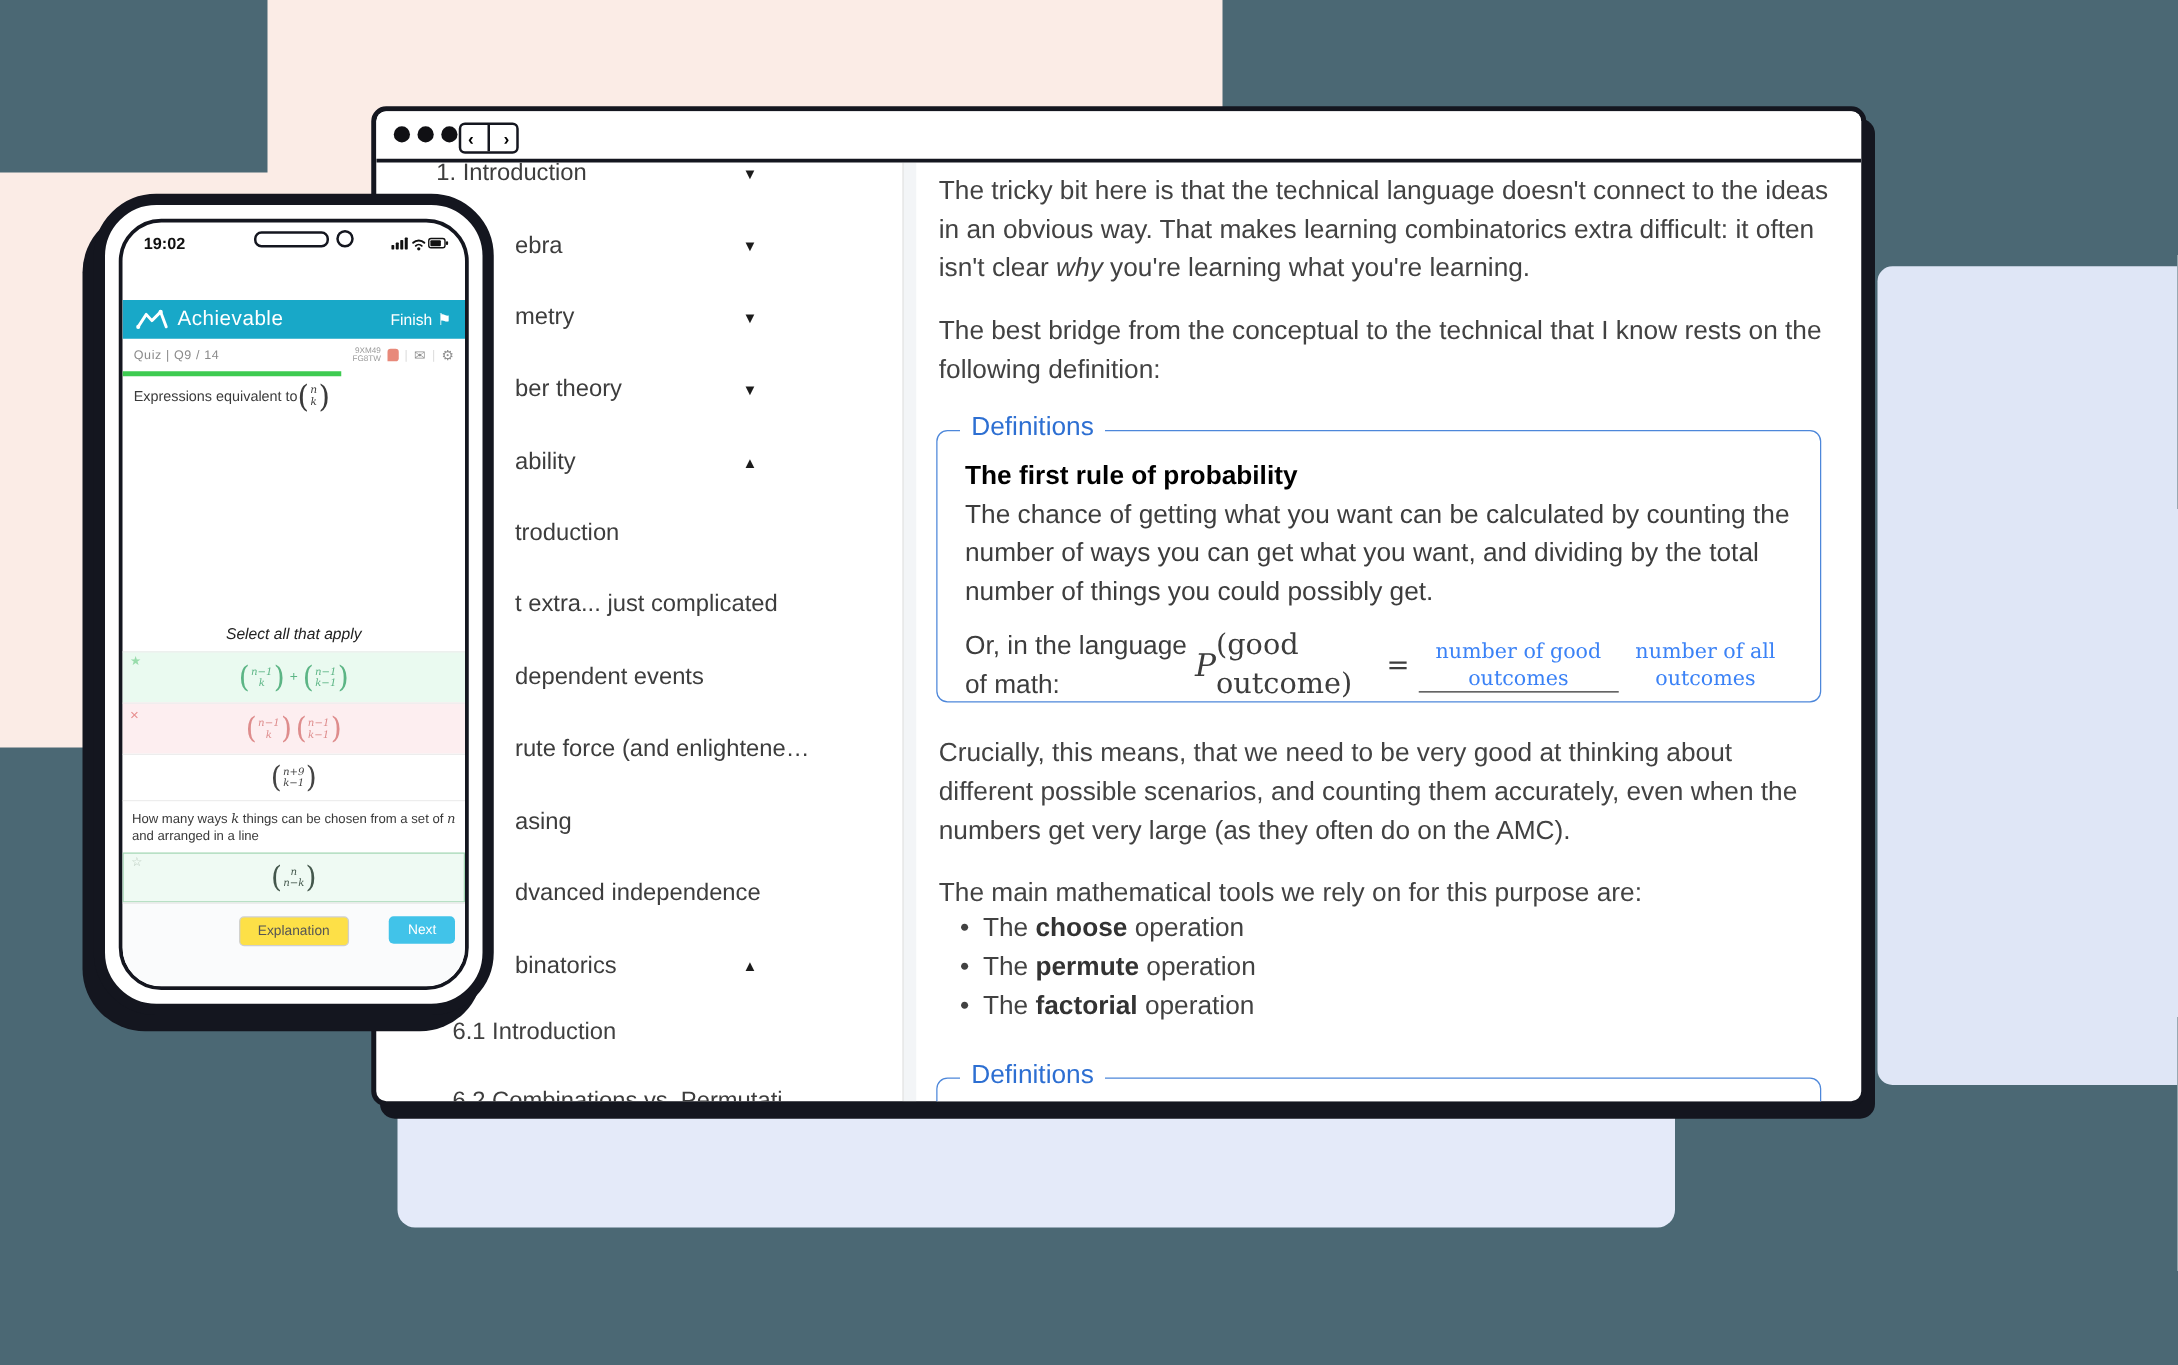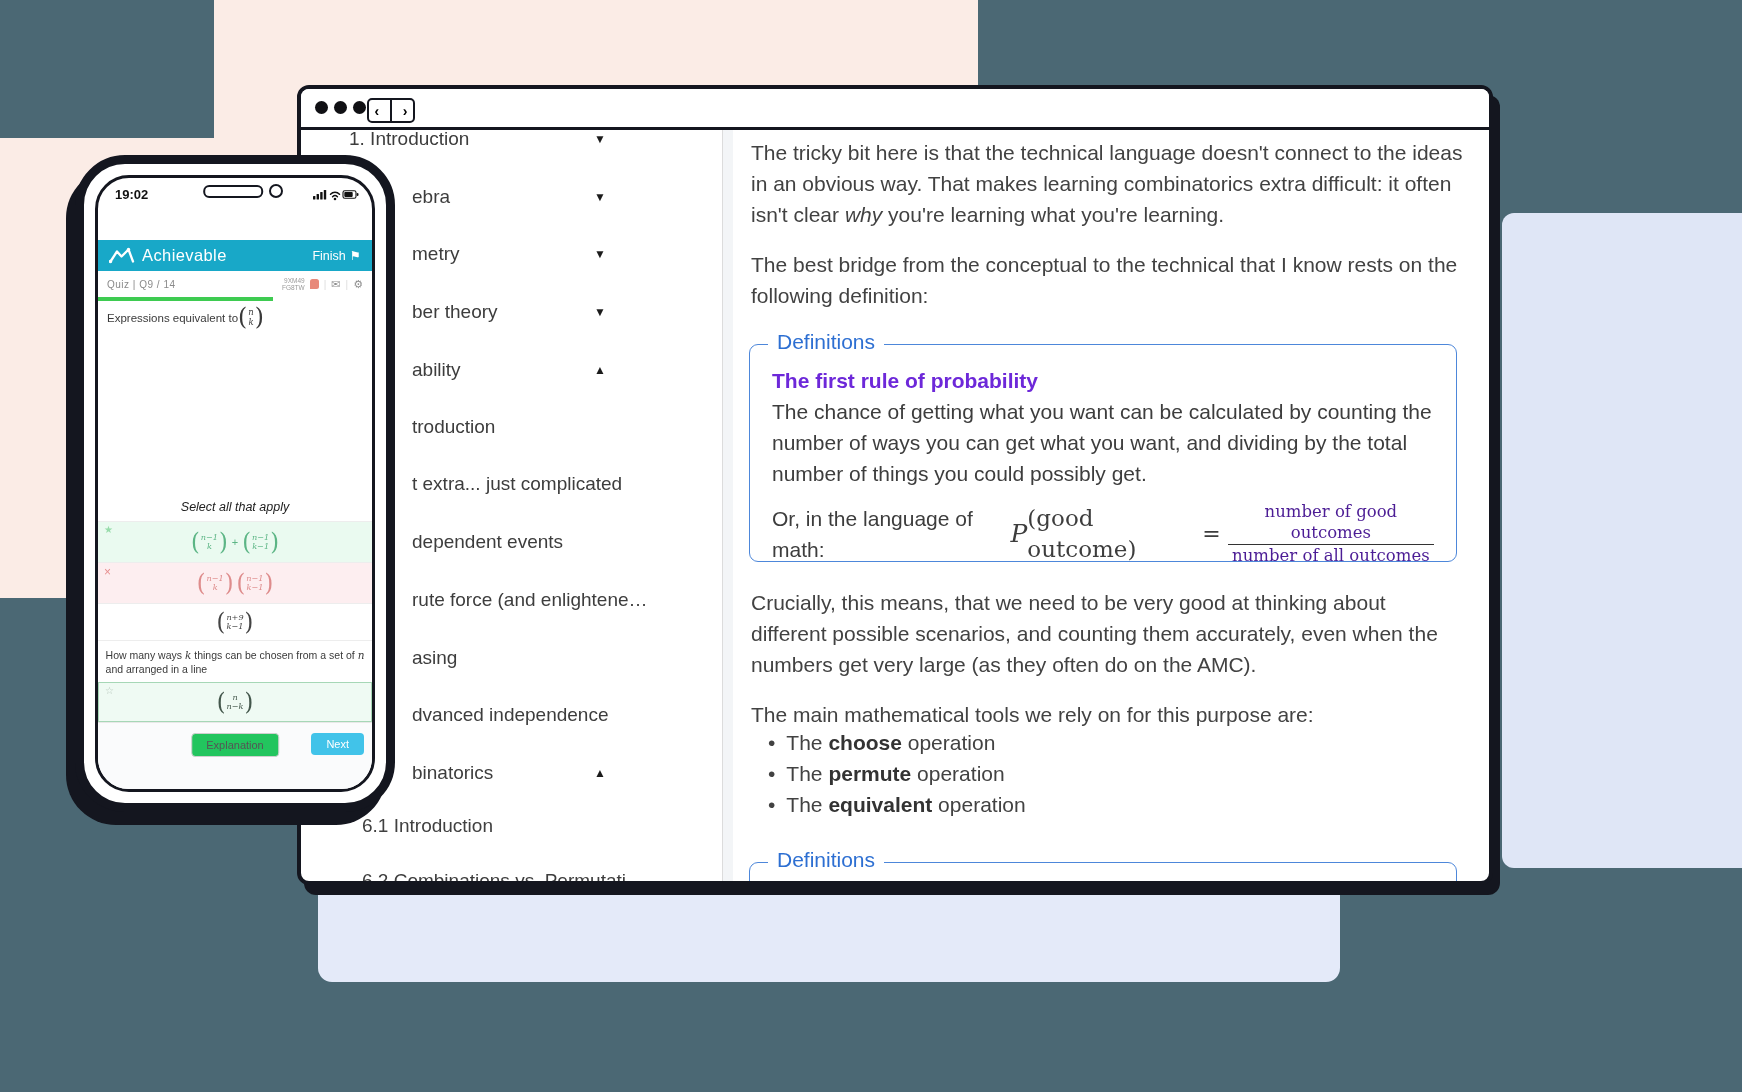--- a/index.html
+++ b/index.html
@@ -31,27 +31,27 @@
   .toc-label.active{color:#404040;}
   .toc-arrow{position:absolute;left:293px;font-size:12px;color:#1b1b1b;}
 
   
   .para{position:absolute;left:450px;width:712px;font-size:21px;line-height:31px;color:#424242;}
   .defbox{position:absolute;left:448px;width:708px;border:1.5px solid #4d87da;border-radius:9px;
           box-sizing:border-box;background:#fff;}
   .def-legend{position:absolute;top:-15px;left:18px;background:#fff;padding:0 9px;color:#2d6fd2;
               font-size:21px;font-weight:500;}
   .def-inner{padding:20px 22px 0 22px;font-size:21px;line-height:31px;color:#3d3d3d;}
-  .def-title{font-weight:bold;color:#6d28d9;}
+  .def-title{font-weight:bold;color:#000000;}
   .mathrow{display:flex;align-items:center;margin-top:12px;color:#3d3d3d;}
   .mi{font-family:"DejaVu Serif",serif;font-style:italic;font-size:25px;}
   .mr{font-family:"DejaVu Serif",serif;font-size:23px;}
   .meq{font-family:"DejaVu Serif",serif;font-size:22px;padding:0 7px;}
-  .frac{display:inline-flex;flex-direction:column;text-align:center;font-family:"DejaVu Serif",serif;
-        font-size:16.5px;line-height:1.3;color:#4c1d95;}
+  .frac{display:inline-flex;flex-direction:row;text-align:center;font-family:"DejaVu Serif",serif;
+        font-size:16.5px;line-height:1.3;color:#3b82f6;}
   .frac .num{border-bottom:1.3px solid #333;padding:0 3px;}
   .bullet-row{position:absolute;left:467px;width:690px;font-size:21px;color:#424242;display:flex;}
   .bullet-dot{margin-right:11px;}
   .b{font-weight:bold;color:#333;}
 
   
   .phone{left:75px;top:155px;width:320px;height:657px;background:#fff;border:9px solid #14161f;
          border-radius:50px;box-shadow:-9px 13px 0 #14161f;box-sizing:border-box;z-index:5;}
   .screen{position:absolute;left:11px;top:11px;right:11px;bottom:11px;border:3px solid #14161f;
           border-radius:34px;overflow:hidden;background:#fff;padding-left:13px;}
@@ -75,21 +75,21 @@
   .select-label{left:0;right:0;top:322px;text-align:center;font-size:12.5px;font-weight:normal;font-style:italic;color:#222;}
   .opt{position:absolute;left:0;right:0;display:flex;align-items:center;justify-content:center;
        border-top:1px solid #ededed;box-sizing:border-box;font-size:11px;}
   .opt-icon{position:absolute;left:6px;top:2px;font-size:10px;}
   .opt.green{background:#eafaf0;color:#5cb585;}
   .opt.red{background:#fdeef0;color:#de8c8c;}
   .opt.plain{background:#fff;color:#444;}
   .opt.answer{background:#effaf3;border:1.5px solid #a6d7b6;color:#44574c;}
   .opt-text{font-size:10.5px;color:#3a3a3a;line-height:14px;}
   .pfooter{position:absolute;left:0;right:0;top:544px;bottom:0;background:#fafbfc;border-top:1px solid #e8e8e8;}
-  .btn-expl{position:absolute;left:50%;top:10px;transform:translateX(-50%);background:#22c55e;border:1px solid #cfcfcf;
+  .btn-expl{position:absolute;left:50%;top:10px;transform:translateX(-50%);background:#fde047;border:1px solid #cfcfcf;
             border-radius:4px;padding:5px 14px;font-size:11px;color:#555;}
   .btn-next{position:absolute;right:8px;top:10px;background:#41c3e9;border:none;border-radius:4px;
             padding:5px 15px;font-size:11px;color:#fff;}
 
   
   .binom{display:inline-flex;align-items:center;font-family:"DejaVu Serif",serif;}
   .par{font-size:205%;font-weight:400;line-height:1;transform:scaleY(1.05);}
   .stk{display:inline-flex;flex-direction:column;align-items:center;line-height:1.1;font-size:74%;font-style:italic;padding:0 1px;}
   .gap{width:3px;}
 </style>
@@ -158,21 +158,21 @@
     <div class="bullet-row" style="top:642px">
         <span class="bullet-dot">•</span>
         <span><span>The </span><span class="b">choose</span><span> operation</span></span>
       </div>
     <div class="bullet-row" style="top:673px">
         <span class="bullet-dot">•</span>
         <span><span>The </span><span class="b">permute</span><span> operation</span></span>
       </div>
     <div class="bullet-row" style="top:704px">
         <span class="bullet-dot">•</span>
-        <span><span>The </span><span class="b">equivalent</span><span> operation</span></span>
+        <span><span>The </span><span class="b">factorial</span><span> operation</span></span>
       </div>
 
     <div class="defbox" style="top:773px;height:150px">
       <span class="def-legend">Definitions</span>
     </div>
 
     <div class="abs topbar">
       <div class="abs dot" style="left:14px"></div>
       <div class="abs dot" style="left:33px"></div>
       <div class="abs dot" style="left:52px"></div>

